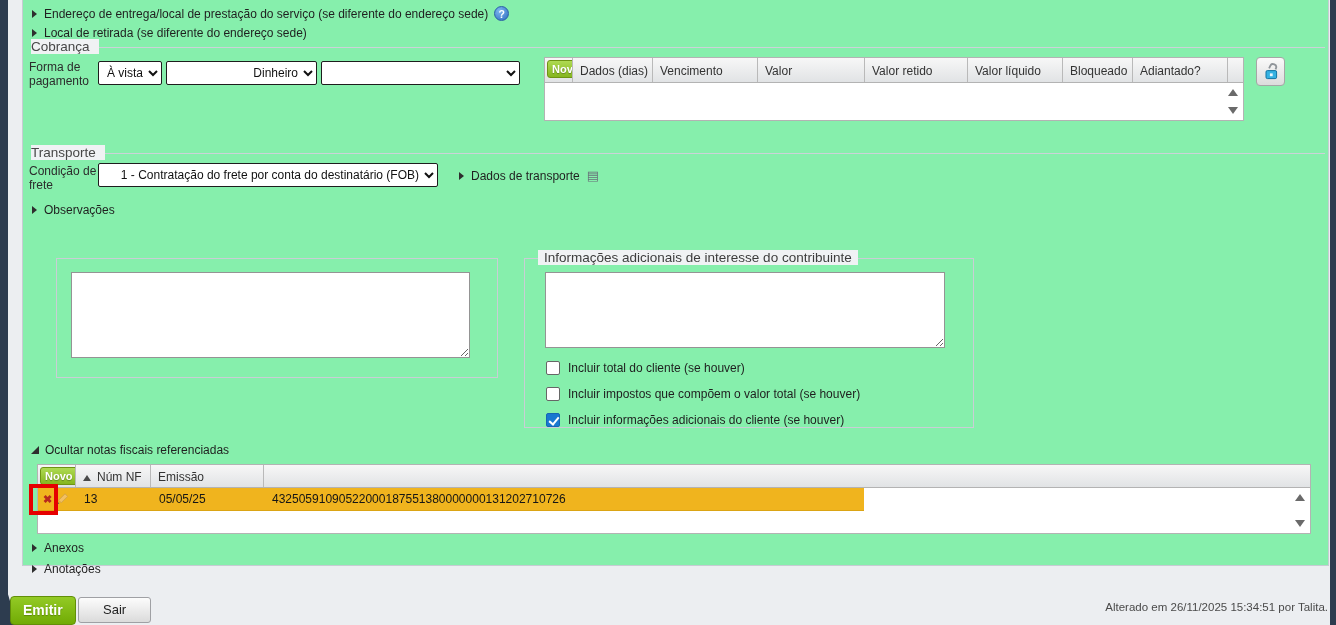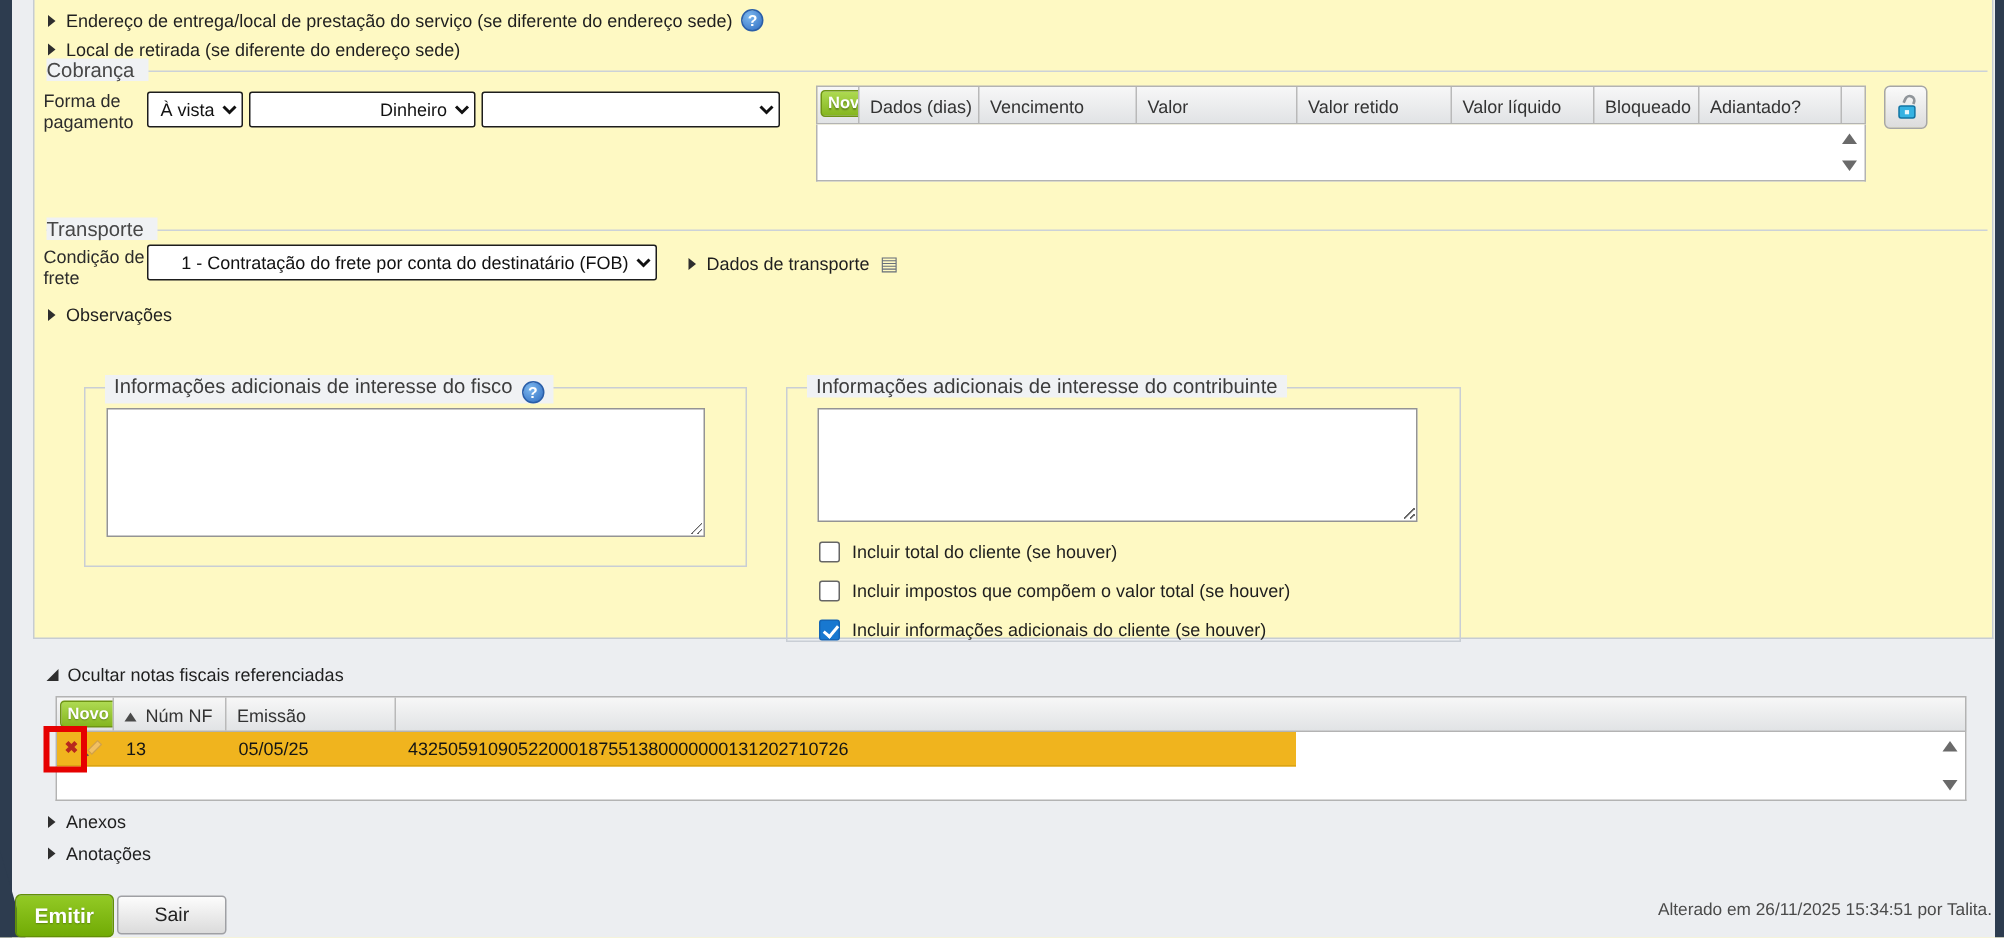--- a/index.html
+++ b/index.html
@@ -8,22 +8,22 @@
          background:#eceef1; position:relative; overflow:hidden; }
 
   
   .strip { position:absolute; top:0; bottom:0; background:#2d3c4f; z-index:1; }
   .strip.left { left:0; width:8px; }
   .strip.right { right:0; width:6px; }
   .corner { position:absolute; left:0; bottom:0; width:0; height:0;
             border-bottom:58px solid #2d3c4f; border-right:17px solid transparent; z-index:1; }
 
   
-  .panel { position:absolute; left:22px; top:0; width:1307px; height:426px;
-           background:#fef9c3; border:1px solid #c6ccd3; border-top:none; }
+  .panel { position:absolute; left:22px; top:0; width:1307px; height:566px;
+           background:#86efac; border:1px solid #c6ccd3; border-top:none; }
 
   
   .toggle { position:absolute; display:flex; align-items:center; cursor:pointer;
             color:#1f1f1f; white-space:nowrap; }
   .tri-r  { display:inline-block; width:0; height:0; border-left:5px solid #2e2e2e;
             border-top:4px solid transparent; border-bottom:4px solid transparent; margin:0 7px 0 1px; }
   .tri-exp{ display:inline-block; width:0; height:0; border-bottom:8px solid #2e2e2e;
             border-left:8px solid transparent; margin:0 6px 0 0; }
 
   
@@ -176,23 +176,20 @@
       <span class="doc-ic">▤</span>
     </div>
 
     <div class="toggle" style="left:8px;top:203px">
       <span class="tri-r"></span>
       <span>Observações</span>
     </div>
 
 
     <div class="box" style="left:33px;top:258px;width:442px;height:120px">
-      <div class="box-legend">
-        <span>Informações adicionais de interesse do fisco</span><span class="help"></span>
-      </div>
       <textarea class="ta" style="left: 14px; top: 13px; width: 399px; height: 86px;"></textarea>
     </div>
 
     <div class="box" style="left:501px;top:258px;width:450px;height:170px">
       <div class="box-legend">
         <span>Informações adicionais de interesse do contribuinte</span>
       </div>
       <textarea class="ta" style="left: 20px; top: 13px; width: 400px; height: 76px;"></textarea>
       <div class="cbrow" style="left:21px;top:102px">
         <span class="cbx"></span>

